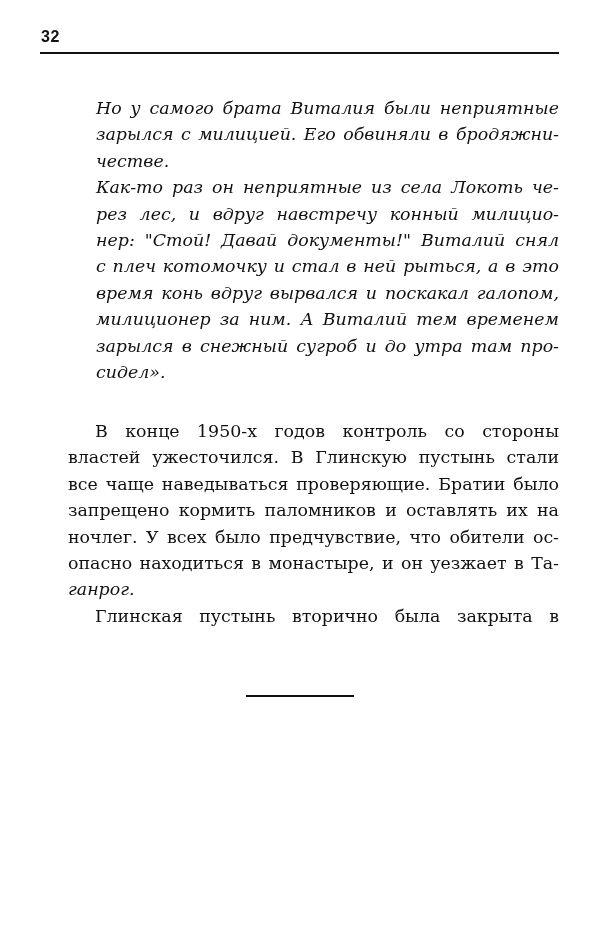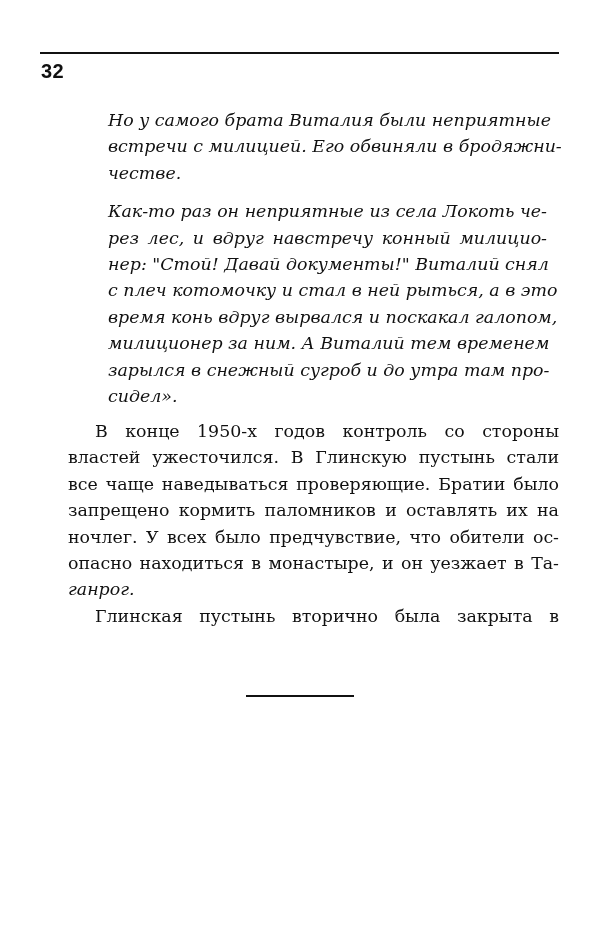--- a/index.html
+++ b/index.html
@@ -13,25 +13,24 @@
       position: relative;
       overflow: hidden;
       color: #111111;
       font-family: "DejaVu Serif", "Liberation Serif", serif;
     }
     .page-number {
       position: absolute;
       left: 41px;
       top: 25px;
       font-family: "Liberation Sans", "DejaVu Sans", sans-serif;
-      font-size: 20px;
+      font-size: 16px;
       font-weight: bold;
       line-height: 24px;
       letter-spacing: 0.5px;
-      margin-top: 34px;
     }
     .header-rule {
       position: absolute;
       left: 40px;
       top: 52px;
       width: 519px;
       height: 0;
       border-top: 2px solid #111;
     }
     .quote-block {
@@ -40,21 +39,21 @@
       top: 95px;
       width: 463px;
       font-style: italic;
       font-size: 17.4px;
       line-height: 26.4px;
       text-align: justify;
       text-align-last: left;
       hyphens: manual;
     }
     .quote-block p {
-      margin: 12px;
+      margin: 0;
       text-indent: 0;
     }
     .body-block {
       position: absolute;
       left: 41px;
       top: 370px;
       width: 518px;
       font-size: 17.4px;
       line-height: 26.4px;
       text-align: justify;
@@ -86,21 +85,21 @@
   </style>
 </head>
 <body>
 
 <div class="page-number">32</div>
 <div class="header-rule"></div>
 
 <div class="quote-block">
   <p>
     <span class="line">Но у самого брата Виталия были неприятные</span>
-    <span class="line">встречи с милицией. Его обвиняли в бродяжни-</span>
+    <span class="line">зарылся с милицией. Его обвиняли в бродяжни-</span>
     <span class="line last">честве.</span>
   </p>
   <p>
     <span class="line">Как-то раз он неприятные из села Локоть че-</span>
     <span class="line">рез лес, и вдруг навстречу конный милицио-</span>
     <span class="line">нер: "Стой! Давай документы!" Виталий снял</span>
     <span class="line">с плеч котомочку и стал в ней рыться, а в это</span>
     <span class="line">время конь вдруг вырвался и поскакал галопом,</span>
     <span class="line">милиционер за ним. А Виталий тем временем</span>
     <span class="line">зарылся в снежный сугроб и до утра там про-</span>

